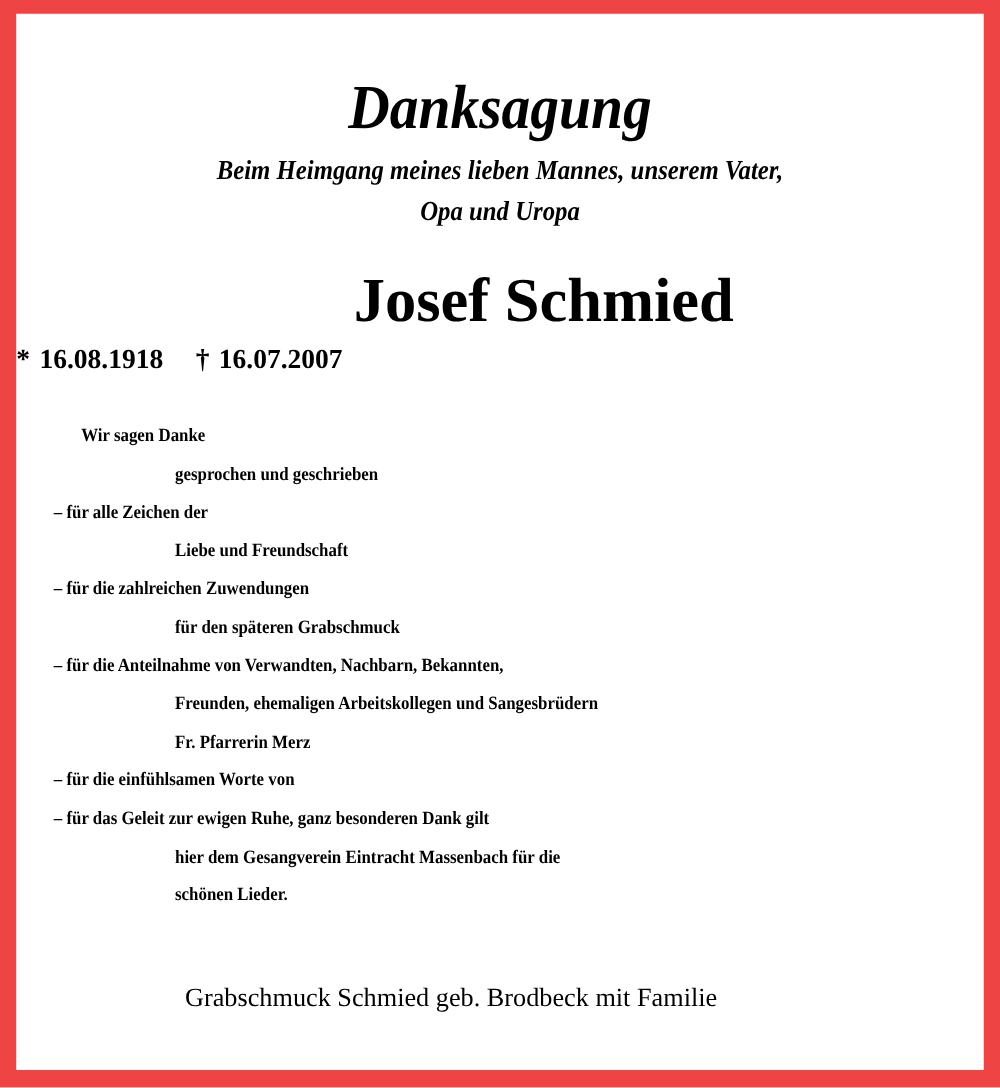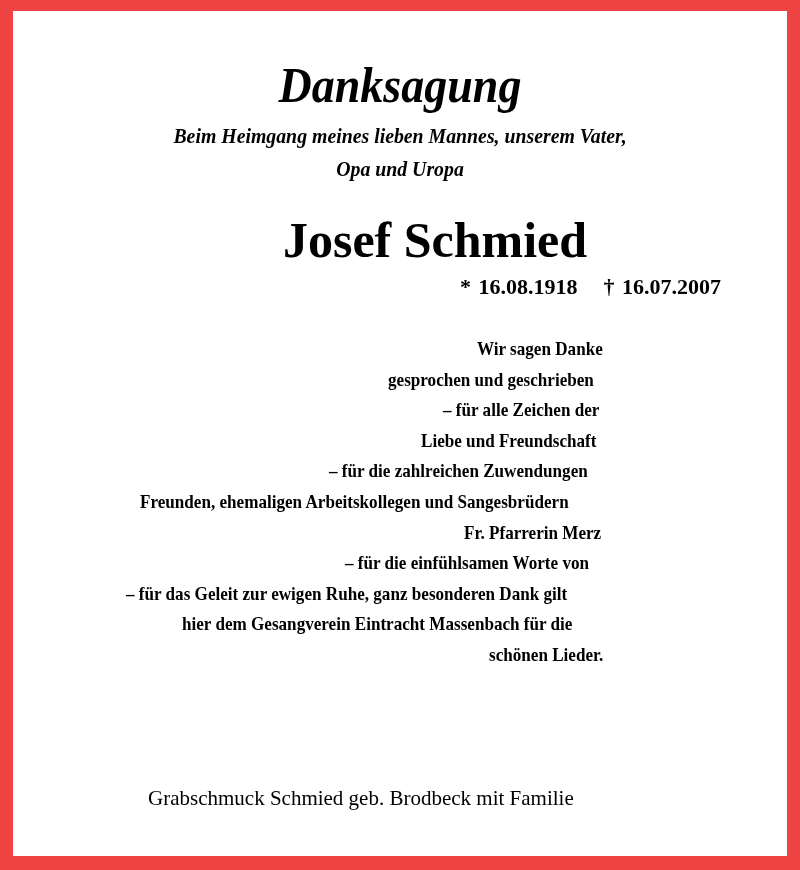--- a/index.html
+++ b/index.html
@@ -68,35 +68,34 @@
       text-align: center;
       font-size: 50px;
       font-weight: bold;
       margin-left: 35px;
     }
     .dates {
       position: absolute;
       left: 0;
       width: 708px;
       top: 263px;
-      text-align: right;
+      text-align: left;
       font-size: 22px;
       font-weight: bold;
       word-spacing: 2px;
     }
     .dates .gap { display: inline-block; width: 26px; }
     .body-text {
       position: absolute;
       left: 30px;
       top: 323px;
-      font-size: 19px;
+      font-size: 15px;
       font-weight: bold;
       line-height: 30.6px;
       white-space: nowrap;
-      text-align: right;
     }
     .line { display: block; height: 30.6px; }
     .indent-intro { padding-left: 22px; }
     .indent-cont { padding-left: 97px; }
     .condensed {
       display: inline-block;
       transform: scaleX(0.9);
       transform-origin: left center;
     }
     .signature {
@@ -127,21 +126,23 @@
 
     <div class="body-text serif">
       <span class="line indent-intro"><span class="condensed">Wir sagen Danke</span></span>
 
       <span class="line indent-cont"><span class="condensed">gesprochen und geschrieben</span></span>
 
       <span class="line"><span class="condensed">– für alle Zeichen der</span></span>
       <span class="line indent-cont"><span class="condensed">Liebe und Freundschaft</span></span>
 
       <span class="line"><span class="condensed">– für die zahlreichen Zuwendungen</span></span>
+      <span class="line indent-cont"><span class="condensed">für den späteren Grabschmuck</span></span>
 
+      <span class="line"><span class="condensed">– für die Anteilnahme von Verwandten, Nachbarn, Bekannten,</span></span>
       <span class="line indent-cont"><span class="condensed">Freunden, ehemaligen Arbeitskollegen und Sangesbrüdern</span></span>
 
       <span class="line indent-cont"><span class="condensed">Fr. Pfarrerin Merz</span></span>
       <span class="line"><span class="condensed">– für die einfühlsamen Worte von</span></span>
 
       <span class="line"><span class="condensed">– für das Geleit zur ewigen Ruhe, ganz besonderen Dank gilt</span></span>
       <span class="line indent-cont"><span class="condensed">hier dem Gesangverein Eintracht Massenbach für die</span></span>
       <span class="line indent-cont"><span class="condensed">schönen Lieder.</span></span>
     </div>
 

